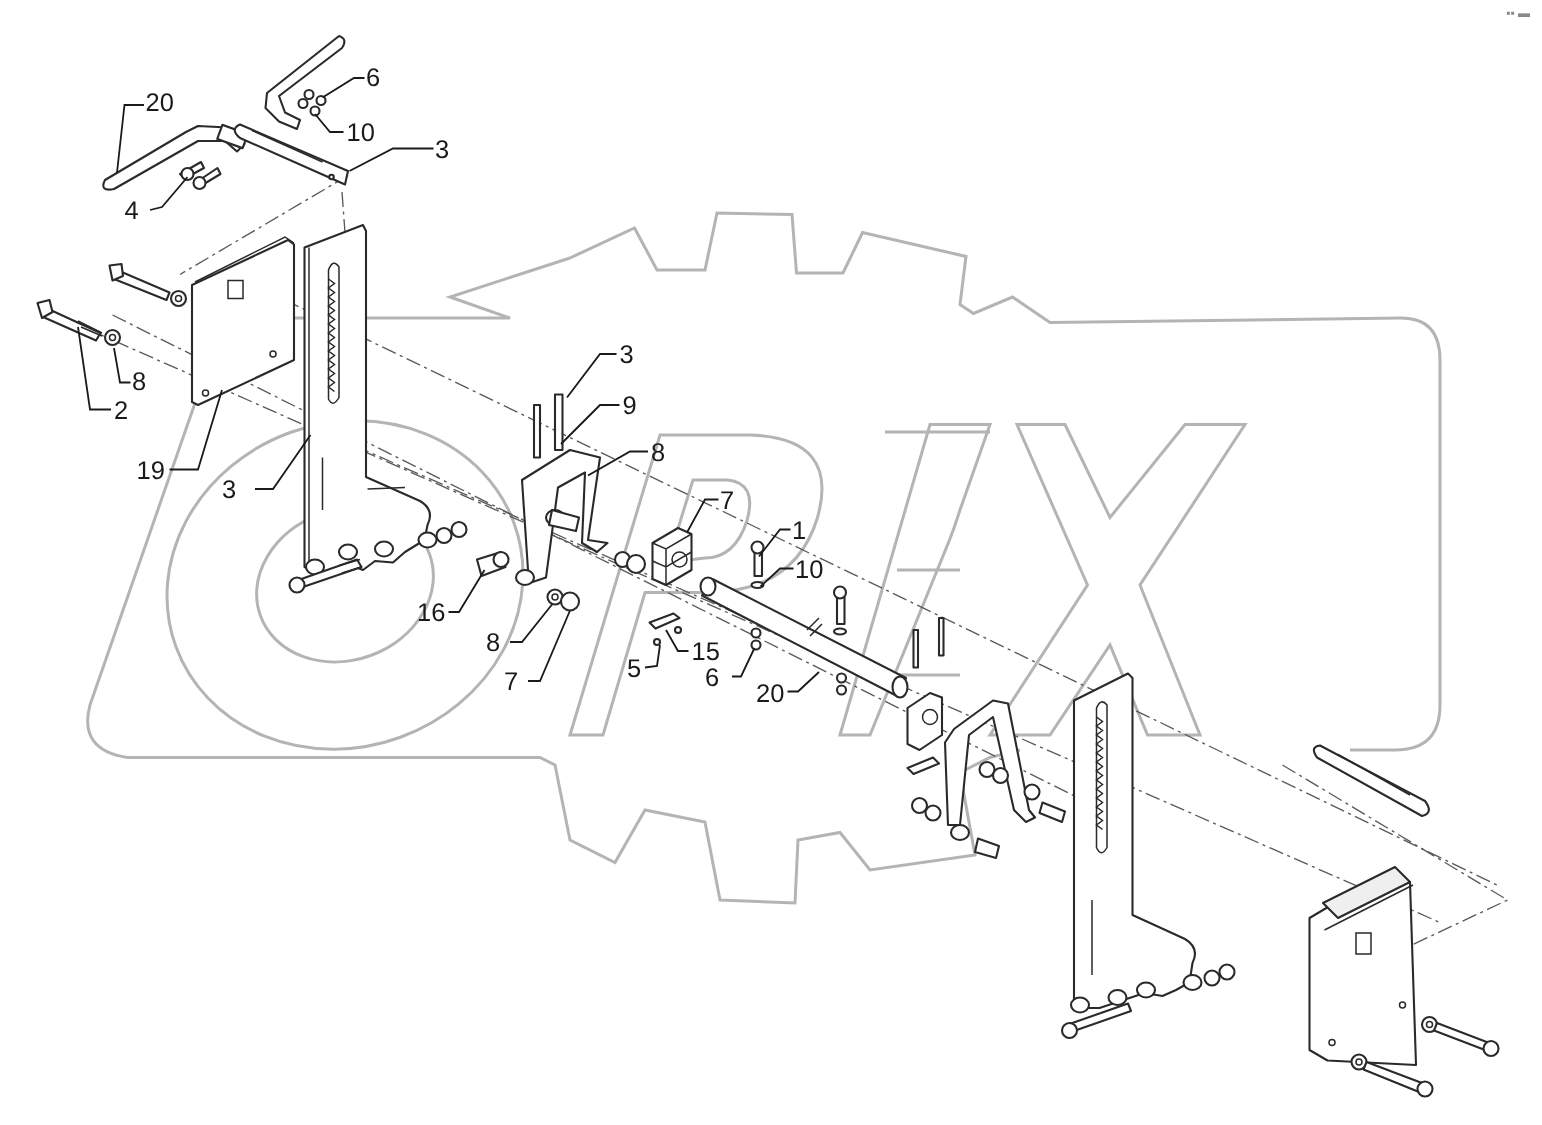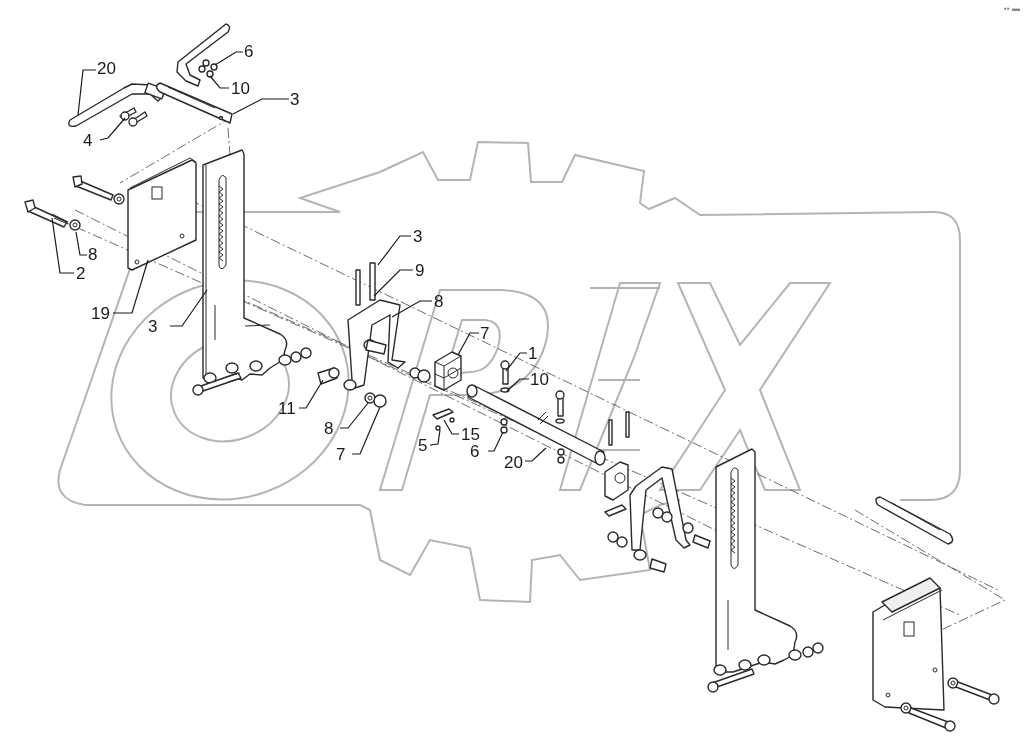--- a/index.html
+++ b/index.html
@@ -240,20 +240,20 @@
   <span class="callout" style="left:88px;top:246px">8</span>
   <span class="callout" style="left:76px;top:265px">2</span>
   <span class="callout" style="left:91px;top:305px">19</span>
   <span class="callout" style="left:148px;top:318px">3</span>
   <span class="callout" style="left:413px;top:228px">3</span>
   <span class="callout" style="left:415px;top:262px">9</span>
   <span class="callout" style="left:434px;top:293px">8</span>
   <span class="callout" style="left:480px;top:325px">7</span>
   <span class="callout" style="left:528px;top:345px">1</span>
   <span class="callout" style="left:530px;top:371px">10</span>
-  <span class="callout" style="left:278px;top:400px">11</span>
+  <span class="callout" style="left:278px;top:400px">16</span>
   <span class="callout" style="left:324px;top:420px">8</span>
   <span class="callout" style="left:461px;top:426px">15</span>
   <span class="callout" style="left:418px;top:437px">5</span>
   <span class="callout" style="left:470px;top:443px">6</span>
   <span class="callout" style="left:336px;top:446px">7</span>
   <span class="callout" style="left:504px;top:454px">20</span>
 </div>
 
 </body></html>

